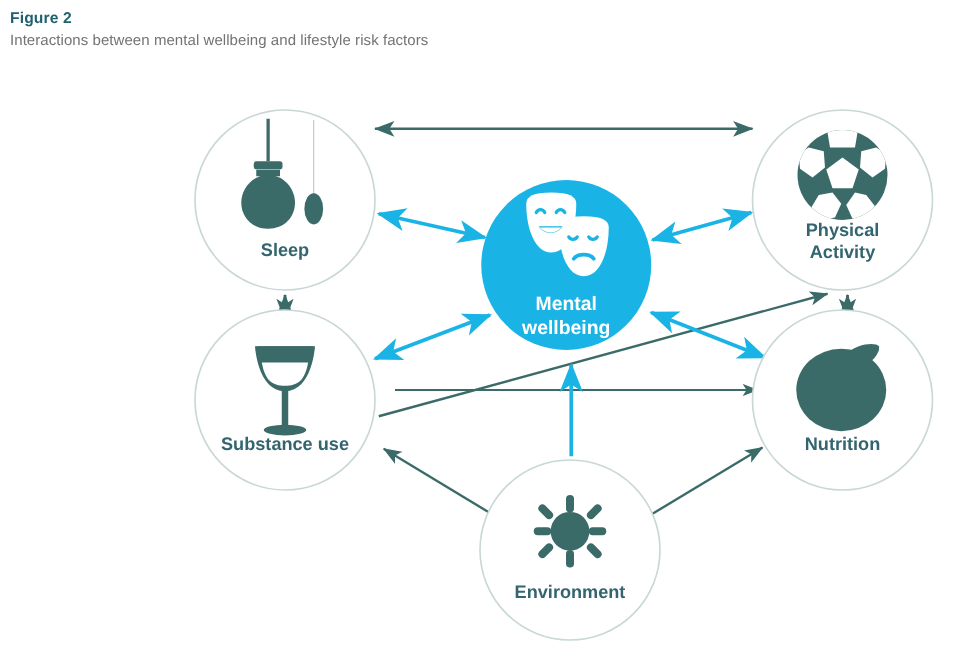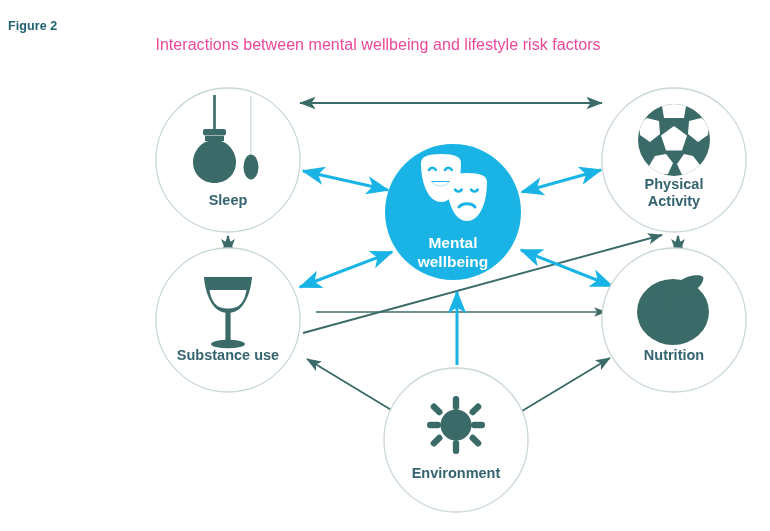--- a/index.html
+++ b/index.html
@@ -18,37 +18,35 @@
     position: relative;
     width: 770px;
     height: 531px;
     background: #ffffff;
   }
   .fig-header {
     position: absolute;
     left: 8px;
     top: 6px;
     width: 740px;
-    margin-top: 12px;
   }
   .fig-number {
     font-size: 12.5px;
     font-weight: bold;
     color: #20616f;
     line-height: 16px;
     letter-spacing: 0.1px;
   }
   .fig-caption {
-    font-size: 16px;
+    font-size: 12px;
     font-weight: normal;
-    color: #ec4899;
+    color: #737373;
     line-height: 17px;
     margin-top: 2px;
     letter-spacing: 0.05px;
-    text-align: center;
   }
   #diagram-canvas {
     position: absolute;
     left: 0;
     top: 0;
     width: 770px;
     height: 531px;
   }
   .node-label {
     font-family: "Liberation Sans", sans-serif;

